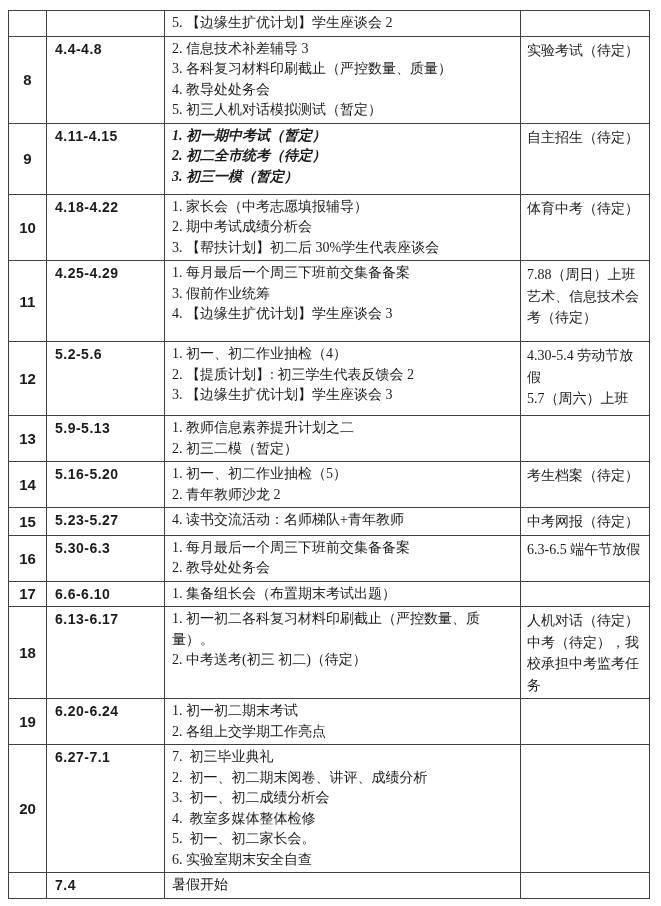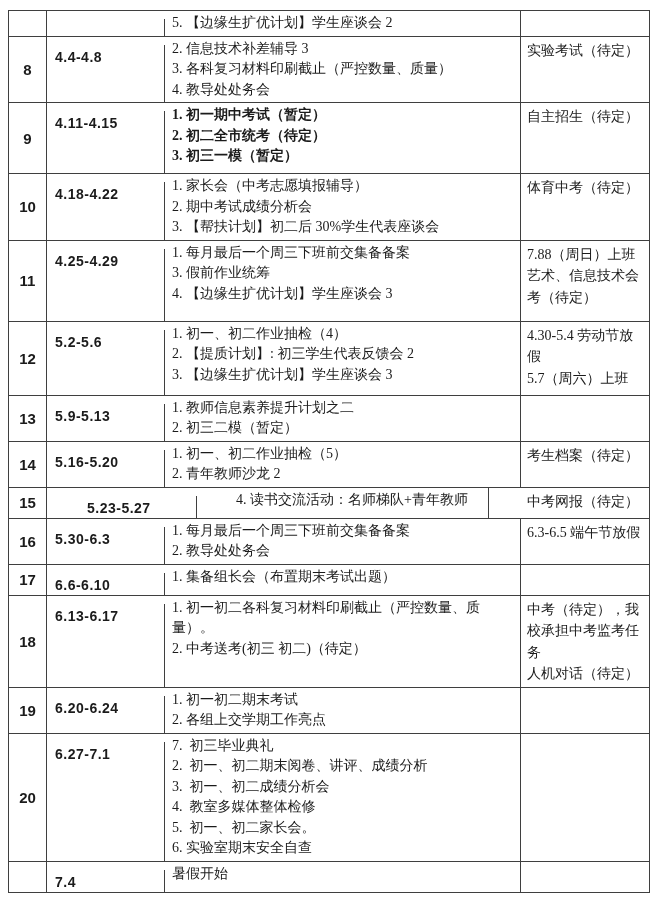--- a/index.html
+++ b/index.html
@@ -45,50 +45,50 @@
   }
   .date {
     width: 118px;
     border-right: 1px solid #3f3f3f;
     padding: 4px 4px 2px 8px;
     font-family: "Liberation Sans", "DejaVu Sans", sans-serif;
     font-weight: bold;
     font-size: 14px;
     letter-spacing: 0.5px;
     flex-shrink: 0;
-    margin-top: 8px;
   }
   .activities {
     flex: 1;
     border-right: 1px solid #3f3f3f;
     padding: 2px 6px 2px 7px;
     font-size: 14px;
     line-height: 20.5px;
   }
   .line {
     white-space: pre-wrap;
   }
   .t-row.bold .line {
     font-weight: bold;
+    font-style: italic;
   }
   .notes {
     width: 128px;
     padding: 3px 5px 2px 6px;
     font-size: 14px;
     line-height: 21.5px;
     flex-shrink: 0;
   }
   .nline {
     white-space: pre-wrap;
   }
   
   #rows .t-row:nth-child(3)  { min-height: 70px; }  
   #rows .t-row:nth-child(5)  { min-height: 80px; }  
   #rows .t-row:nth-child(6)  { min-height: 73px; }  
-  #rows .t-row:nth-child(9)  { min-height: 26px; gap: 32px; }  
+  #rows .t-row:nth-child(9)  { min-height: 26px; }  
   #rows .t-row:nth-child(12) { min-height: 86px; }  
 </style>
 </head>
 <body>
 
 <div class="page">
   <div class="s-table" id="rows">
       <div class="t-row">
     <div class="cell week"></div>
     <div class="cell date"></div>
@@ -97,20 +97,21 @@
         </div>
     <div class="cell notes"></div>
   </div>
       <div class="t-row">
     <div class="cell week">8</div>
     <div class="cell date">4.4-4.8</div>
     <div class="cell activities">
           <div class="line">2. 信息技术补差辅导 3</div>
           <div class="line">3. 各科复习材料印刷截止（严控数量、质量）</div>
           <div class="line">4. 教导处处务会</div>
+          <div class="line">5. 初三人机对话模拟测试（暂定）</div>
         </div>
     <div class="cell notes">
           <div class="nline">实验考试（待定）</div>
         </div>
   </div>
       <div class="t-row bold">
     <div class="cell week">9</div>
     <div class="cell date">4.11-4.15</div>
     <div class="cell activities">
           <div class="line">1. 初一期中考试（暂定）</div>
@@ -209,22 +210,22 @@
     <div class="cell notes"></div>
   </div>
       <div class="t-row">
     <div class="cell week">18</div>
     <div class="cell date">6.13-6.17</div>
     <div class="cell activities">
           <div class="line">1. 初一初二各科复习材料印刷截止（严控数量、质量）。</div>
           <div class="line">2. 中考送考(初三 初二)（待定）</div>
         </div>
     <div class="cell notes">
+          <div class="nline">人机对话（待定）</div>
           <div class="nline">中考（待定），我校承担中考监考任务</div>
-          <div class="nline">人机对话（待定）</div>
         </div>
   </div>
       <div class="t-row">
     <div class="cell week">19</div>
     <div class="cell date">6.20-6.24</div>
     <div class="cell activities">
           <div class="line">1. 初一初二期末考试</div>
           <div class="line">2. 各组上交学期工作亮点</div>
         </div>
     <div class="cell notes"></div>

